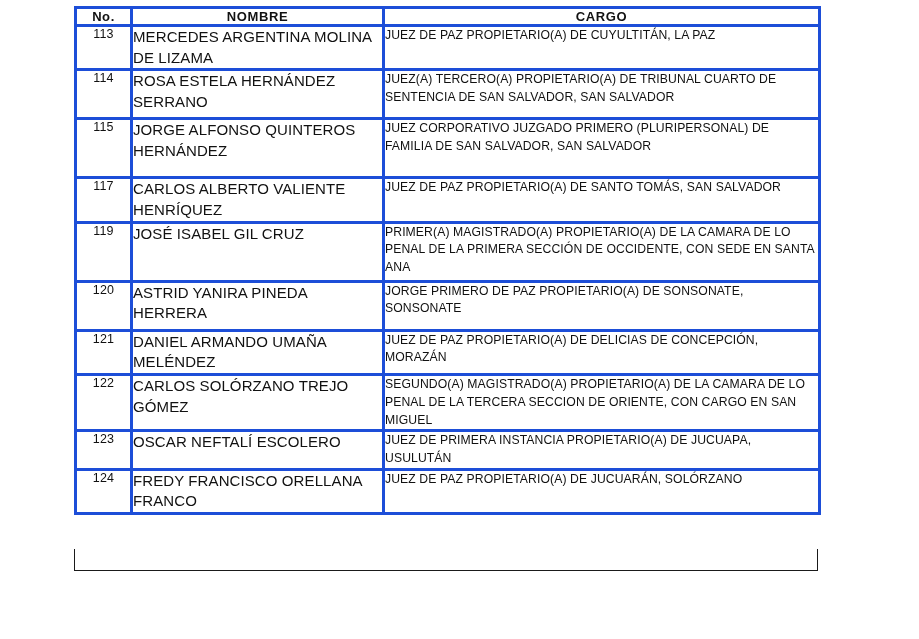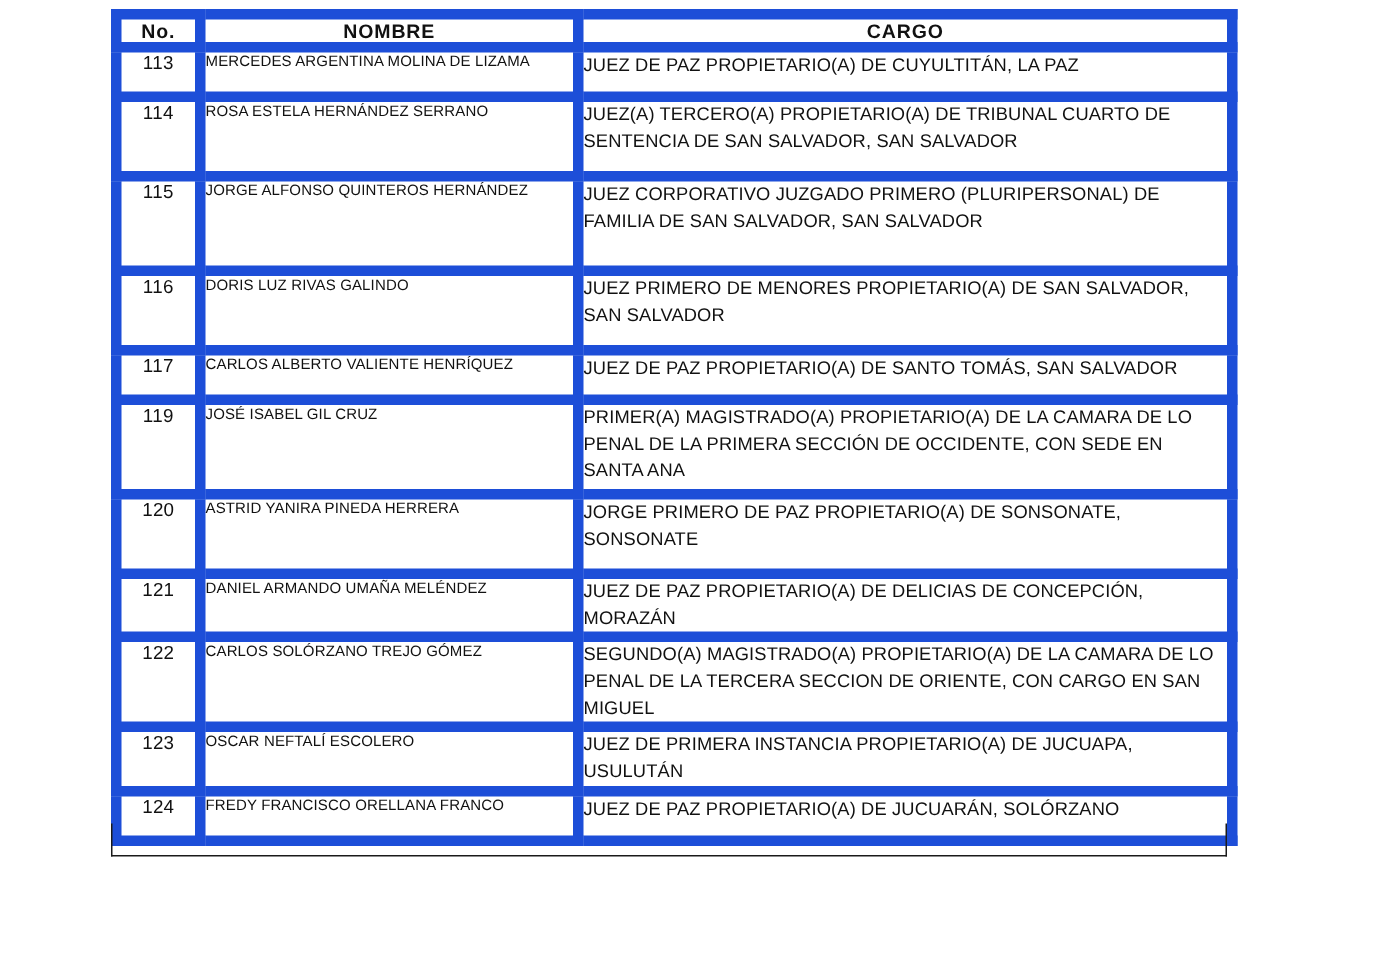--- a/index.html
+++ b/index.html
@@ -25,21 +25,21 @@
   }
   .doc-table {
     position: absolute;
     left: 74px;
     top: 6px;
     width: 744px;
     border-collapse: collapse;
     table-layout: fixed;
   }
   .doc-table td, .doc-table th {
-    border: 7px solid #1d4ed8;
+    border: 3px solid #1d4ed8;
     vertical-align: top;
     padding: 0;
   }
   .col-no { width: 56px; }
   .col-nombre { width: 252px; }
   .col-cargo { width: 436px; }
 
   .head-cell {
     text-align: center;
     font-weight: bold;
@@ -48,21 +48,21 @@
     padding: 13px 2px 12px 2px;
   }
   .cell-no {
     text-align: center;
     font-size: 12.5px;
     padding-top: 8px;
     padding-bottom: 8px;
     letter-spacing: 0.2px;
   }
   .cell-nombre {
-    font-size: 10px;
+    font-size: 15px;
     padding: 8px 4px 8px 8px;
     letter-spacing: 0.1px;
     line-height: 1.38;
   }
   .cell-cargo {
     font-size: 12.2px;
     padding: 8px 6px 8px 7px;
     letter-spacing: 0.1px;
     line-height: 1.45;
   }
@@ -113,25 +113,20 @@
         <td class="cell-nombre">ROSA ESTELA HERNÁNDEZ SERRANO</td>
         <td class="cell-cargo">JUEZ(A) TERCERO(A) PROPIETARIO(A) DE TRIBUNAL CUARTO DE SENTENCIA DE SAN SALVADOR, SAN SALVADOR</td>
       </tr>
 
       <tr class="r-xtall">
         <td class="cell-no">115</td>
         <td class="cell-nombre">JORGE ALFONSO QUINTEROS HERNÁNDEZ</td>
         <td class="cell-cargo">JUEZ CORPORATIVO JUZGADO PRIMERO (PLURIPERSONAL) DE FAMILIA DE SAN SALVADOR, SAN SALVADOR</td>
       </tr>
 
-      <tr class="r-tall">
-        <td class="cell-no">116</td>
-        <td class="cell-nombre">DORIS LUZ RIVAS GALINDO</td>
-        <td class="cell-cargo">JUEZ PRIMERO DE MENORES PROPIETARIO(A) DE SAN SALVADOR, SAN SALVADOR</td>
-      </tr>
 
       <tr class="r-short">
         <td class="cell-no">117</td>
         <td class="cell-nombre">CARLOS ALBERTO VALIENTE HENRÍQUEZ</td>
         <td class="cell-cargo">JUEZ  DE PAZ PROPIETARIO(A) DE SANTO TOMÁS, SAN SALVADOR</td>
       </tr>
 
 
       <tr class="r-xtall">
         <td class="cell-no">119</td>

